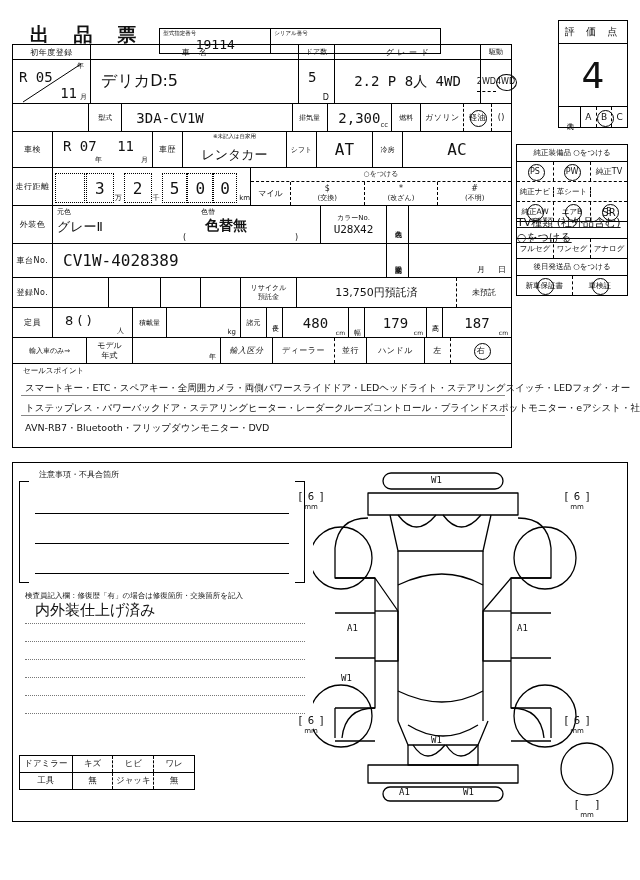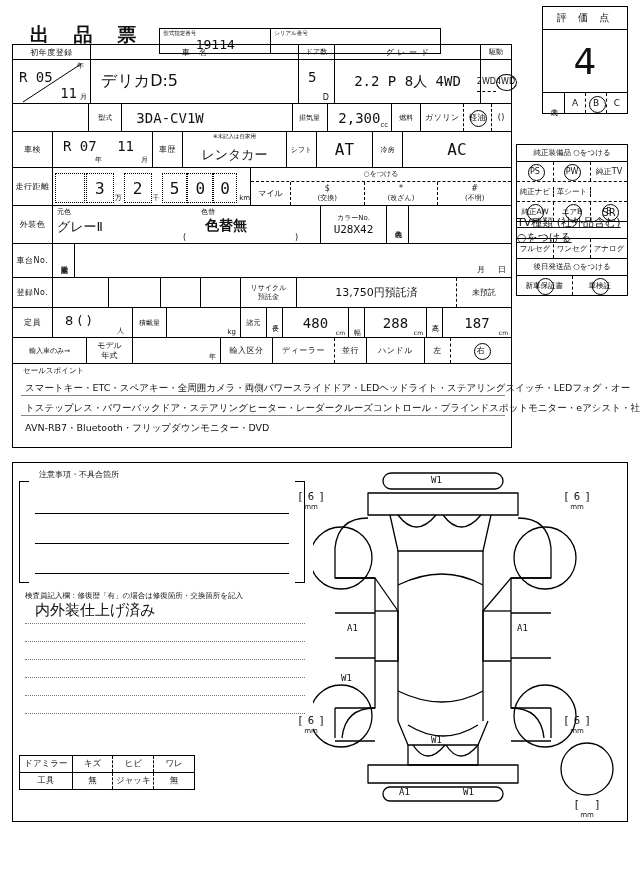--- a/index.html
+++ b/index.html
@@ -29,21 +29,21 @@
   .circ-w::after{width:19px;margin-left:-9.5px;}
 
   
   #top-band{height:42px;display:flex;align-items:flex-end;}
   #title{font-size:19px;letter-spacing:9px;font-weight:bold;padding:0 14px 6px 18px;}
   .kbox{box-sizing:border-box;border:1px solid #000;height:26px;position:relative;display:flex;align-items:center;}
   .kbox .k{position:absolute;left:3px;top:1px;font-size:5.5px;}
   .kbox .v{width:100%;text-align:center;padding-top:7px;font-family:"DejaVu Sans Mono",monospace;font-size:13px;}
 
   
-  #score-box{position:absolute;right:12px;top:6px;width:86px;border-radius:17px;}
+  #score-box{position:absolute;right:12px;top:20px;width:70px;border-radius:17px;}
   #score-head{height:22px;border:1px solid #000;border-bottom:none;display:flex;align-items:center;justify-content:center;font-size:10px;letter-spacing:4px;}
   #score-val{height:62px;border:1px solid #000;display:flex;align-items:center;justify-content:center;font-size:36px;font-family:"DejaVu Sans",sans-serif;}
   #score-int{height:20px;border:1px solid #000;border-top:none;display:flex;}
 
   
   #maintbl{position:absolute;left:12px;top:44px;width:500px;}
   #rightopt{position:absolute;left:516px;top:144px;width:112px;}
 
   .sp-line{border-bottom:1px solid #888;height:19px;display:flex;align-items:flex-end;}
   .sp-txt{font-size:9.5px;white-space:nowrap;padding-left:4px;}
@@ -225,20 +225,21 @@
         <span class="val-s">U28X42</span>
       </div>
       <div class="cell br" style="width:22px;">
           <span class="vert" style="font-size:7px;">内装色</span>
         </div>
       <div class="cell" style="flex:1;"></div>
     </div>
 
     <div class="row bx bt" style="height:34px;border-top:none;">
       <div class="cell br lbl" style="width:40px;">車台No.</div>
+      <div class="cell br" style="width:334px;justify-content:flex-start;padding-left:10px;font-family:'DejaVu Sans Mono',monospace;font-size:16px;">CV1W-4028389</div>
       <div class="cell br" style="width:22px;">
           <span class="vert" style="font-size:7px;">名変期限</span>
         </div>
       <div class="cell" style="flex:1;position:relative;">
         <span style="position:absolute;right:26px;bottom:2px;font-size:8px;">月</span>
         <span style="position:absolute;right:5px;bottom:2px;font-size:8px;">日</span>
       </div>
     </div>
 
     <div class="row bx bt" style="height:30px;border-top:none;">
@@ -270,42 +271,42 @@
           <span class="vert" style="font-size:7px;">長さ</span>
         </div>
       <div class="cell br" style="width:66px;position:relative;">
         <span class="val">480</span>
         <span style="position:absolute;right:3px;bottom:1px;font-size:6px;">cm</span>
       </div>
       <div class="cell br" style="width:16px;">
           <span class="vert" style="font-size:7px;">幅</span>
         </div>
       <div class="cell br" style="width:62px;position:relative;">
-        <span class="val">288</span>
+        <span class="val">179</span>
         <span style="position:absolute;right:3px;bottom:1px;font-size:6px;">cm</span>
       </div>
       <div class="cell br" style="width:16px;">
           <span class="vert" style="font-size:7px;">高さ</span>
         </div>
       <div class="cell" style="flex:1;position:relative;">
         <span class="val">187</span>
         <span style="position:absolute;right:3px;bottom:1px;font-size:6px;">cm</span>
       </div>
     </div>
 
     <div class="row bx bt" style="height:26px;border-top:none;">
       <div class="cell br lbl7" style="width:74px;">輸入車のみ⇒</div>
       <div class="cell br" style="width:46px;flex-direction:column;font-size:8px;line-height:1.15;">
           <span>モデル</span>
           <span>年式</span>
         </div>
       <div class="cell br" style="width:88px;position:relative;">
         <span style="position:absolute;right:4px;bottom:1px;font-size:7px;">年</span>
       </div>
-      <div class="cell br lbl" style="width:52px;">輸入区分</div>
+      <div class="cell br lbl" style="width:52px;font-style:italic;">輸入区分</div>
       <div class="cell dr lbl" style="width:62px;">ディーラー</div>
       <div class="cell br lbl" style="width:32px;">並行</div>
       <div class="cell br lbl" style="width:58px;">ハンドル</div>
       <div class="cell dr lbl" style="width:26px;">左</div>
       <div class="cell lbl" style="flex:1;">
           <span class="circ">右</span>
         </div>
     </div>
 
     <div class="bx bt" style="border-top:none;height:84px;padding:2px 6px 0 8px;">

